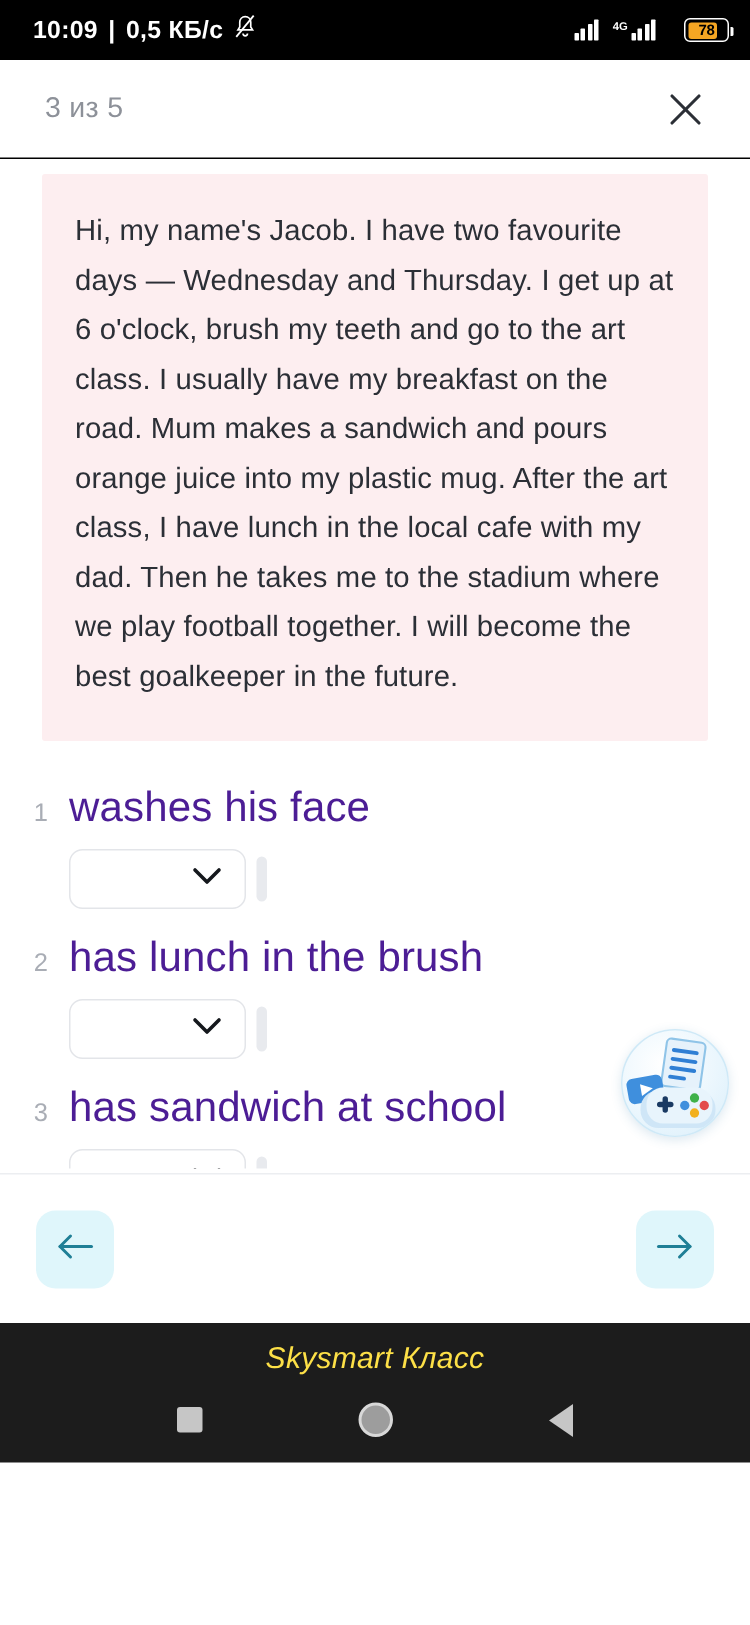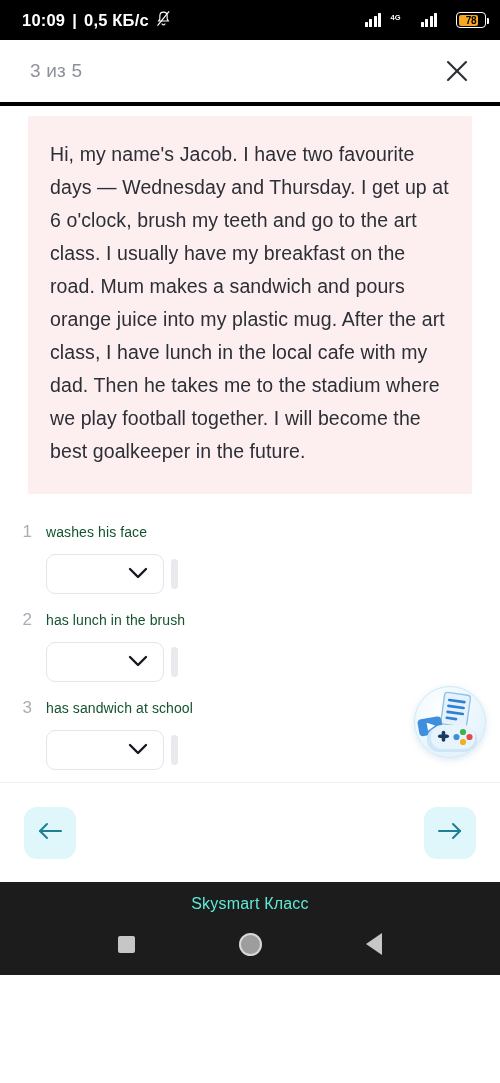--- a/index.html
+++ b/index.html
@@ -31,21 +31,21 @@
     letter-spacing: .2px; color: #ffffff;
     font-family: "Liberation Sans", sans-serif;
   }
   .sb-right { display: flex; align-items: center; gap: 9px; }
   .bars { display: flex; align-items: flex-end; gap: 1.5px; height: 14px; }
   .bars i { width: 3px; background: #ffffff; display: block; border-radius: .5px; }
   .bars i:nth-child(1) { height: 5px; }
   .bars i:nth-child(2) { height: 8px; }
   .bars i:nth-child(3) { height: 11px; }
   .bars i:nth-child(4) { height: 14px; }
-  .sim2 { display: flex; align-items: flex-end; gap: 20px; }
+  .sim2 { display: flex; align-items: flex-end; gap: 2px; }
   .net-lbl {
     font-size: 7.5px; font-weight: bold; line-height: 1;
     margin-bottom: 6px; color: #ffffff;
   }
   .battery {
     position: relative; width: 30px; height: 16px;
     border: 1.6px solid #ffffff; border-radius: 4px;
     display: flex; align-items: center; justify-content: center; margin-left: 10px;
   }
   .battery:after {
@@ -60,21 +60,21 @@
     position: relative; font-size: 10px; font-weight: bold;
     color: #000000; z-index: 2; letter-spacing: -.3px;
   }
 
   
   .header {
     height: 66px; flex: 0 0 66px;
     background: #ffffff;
     display: flex; align-items: center; justify-content: space-between;
     padding: 0 26px 0 30px;
-    border-bottom: 4px solid #000000;
+    border-bottom: 1px solid #000000;
   }
   .hdr-count { font-size: 19px; color: #8d9199; letter-spacing: .2px; }
   .close-btn {
     width: 34px; height: 34px; display: flex;
     align-items: center; justify-content: center; cursor: pointer;
   }
 
   
   .content {
     flex: 1 1 auto; position: relative; overflow: hidden;
@@ -87,21 +87,21 @@
     border-radius: 2px;
   }
   .passage p {
     font-size: 19.5px; line-height: 33px;
     color: #2b2f36; letter-spacing: .1px;
   }
   .qlist { padding: 28px 0 0 0; }
   .qitem { padding: 0 0 0 46px; margin-bottom: 16px; position: relative; }
   .qrow { display: flex; align-items: baseline; gap: 14px; margin-left: -26px; }
   .qnum { font-size: 17px; color: #a9adb5; width: 12px; text-align: right; }
-  .qtext { font-size: 14px; color: #14532d; letter-spacing: .1px; }
+  .qtext { font-size: 28px; color: #4c1d95; letter-spacing: .1px; }
   .answer-row { display: flex; align-items: center; gap: 7px; margin-top: 12px; }
   .dropdown {
     width: 118px; height: 40px;
     border: 1.2px solid #e3e5e9; border-radius: 9px;
     background: #ffffff; display: flex; align-items: center;
     justify-content: flex-end; padding-right: 15px; cursor: pointer;
   }
   .drop-handle {
     width: 7px; height: 30px; border-radius: 4px; background: #e8eaee;
   }
@@ -133,21 +133,21 @@
     cursor: pointer; border: none;
   }
 
   
   .androidbar {
     height: 93px; flex: 0 0 93px;
     background: #1c1c1c;
     display: flex; flex-direction: column; align-items: center;
   }
   .app-label {
-    font-size: 16px; color: #5eead4; margin-top: 13px; letter-spacing: .2px;
+    font-size: 20px; color: #fde047; margin-top: 13px; letter-spacing: .2px; font-style: italic;
   }
   .navkeys {
     flex: 1; width: 100%; display: flex;
     align-items: center; justify-content: center; gap: 104px;
   }
   .key-square { width: 17px; height: 17px; background: #c6c6c6; border-radius: 2px; cursor: pointer; }
   .key-circle {
     width: 23px; height: 23px; border-radius: 50%;
     border: 2px solid #d8d8d8; background: #9d9d9d; cursor: pointer;
   }

